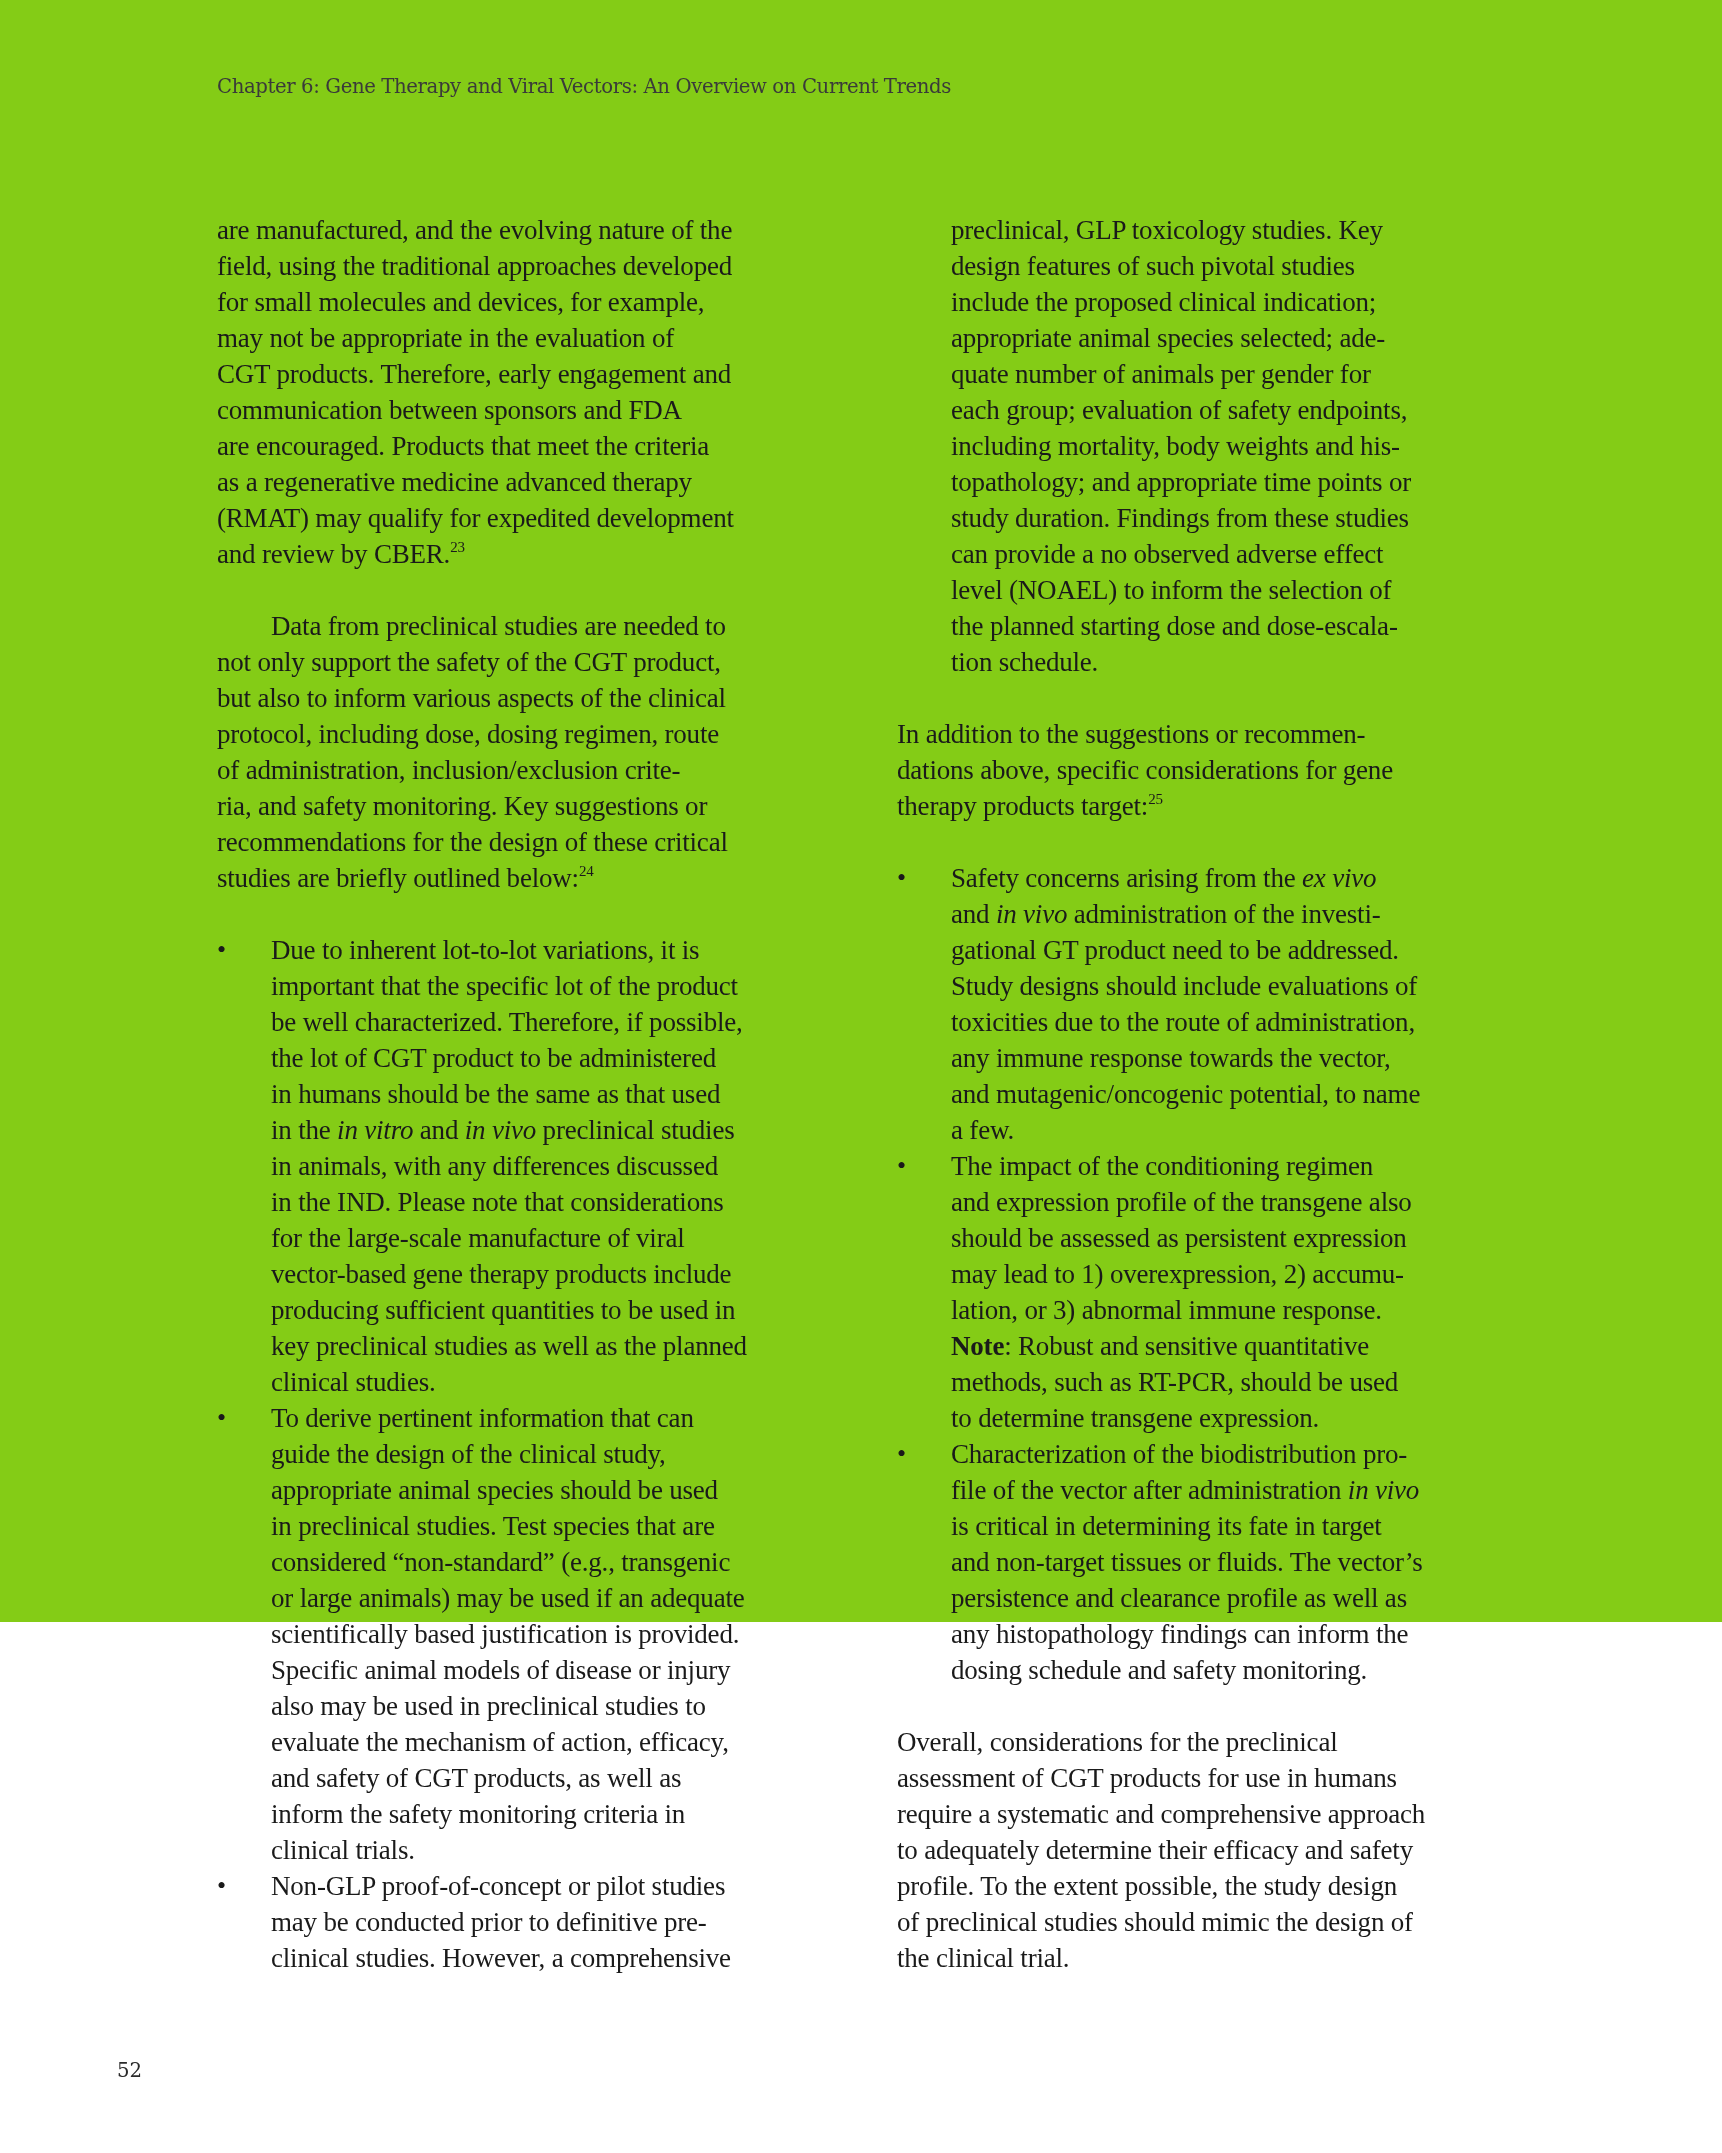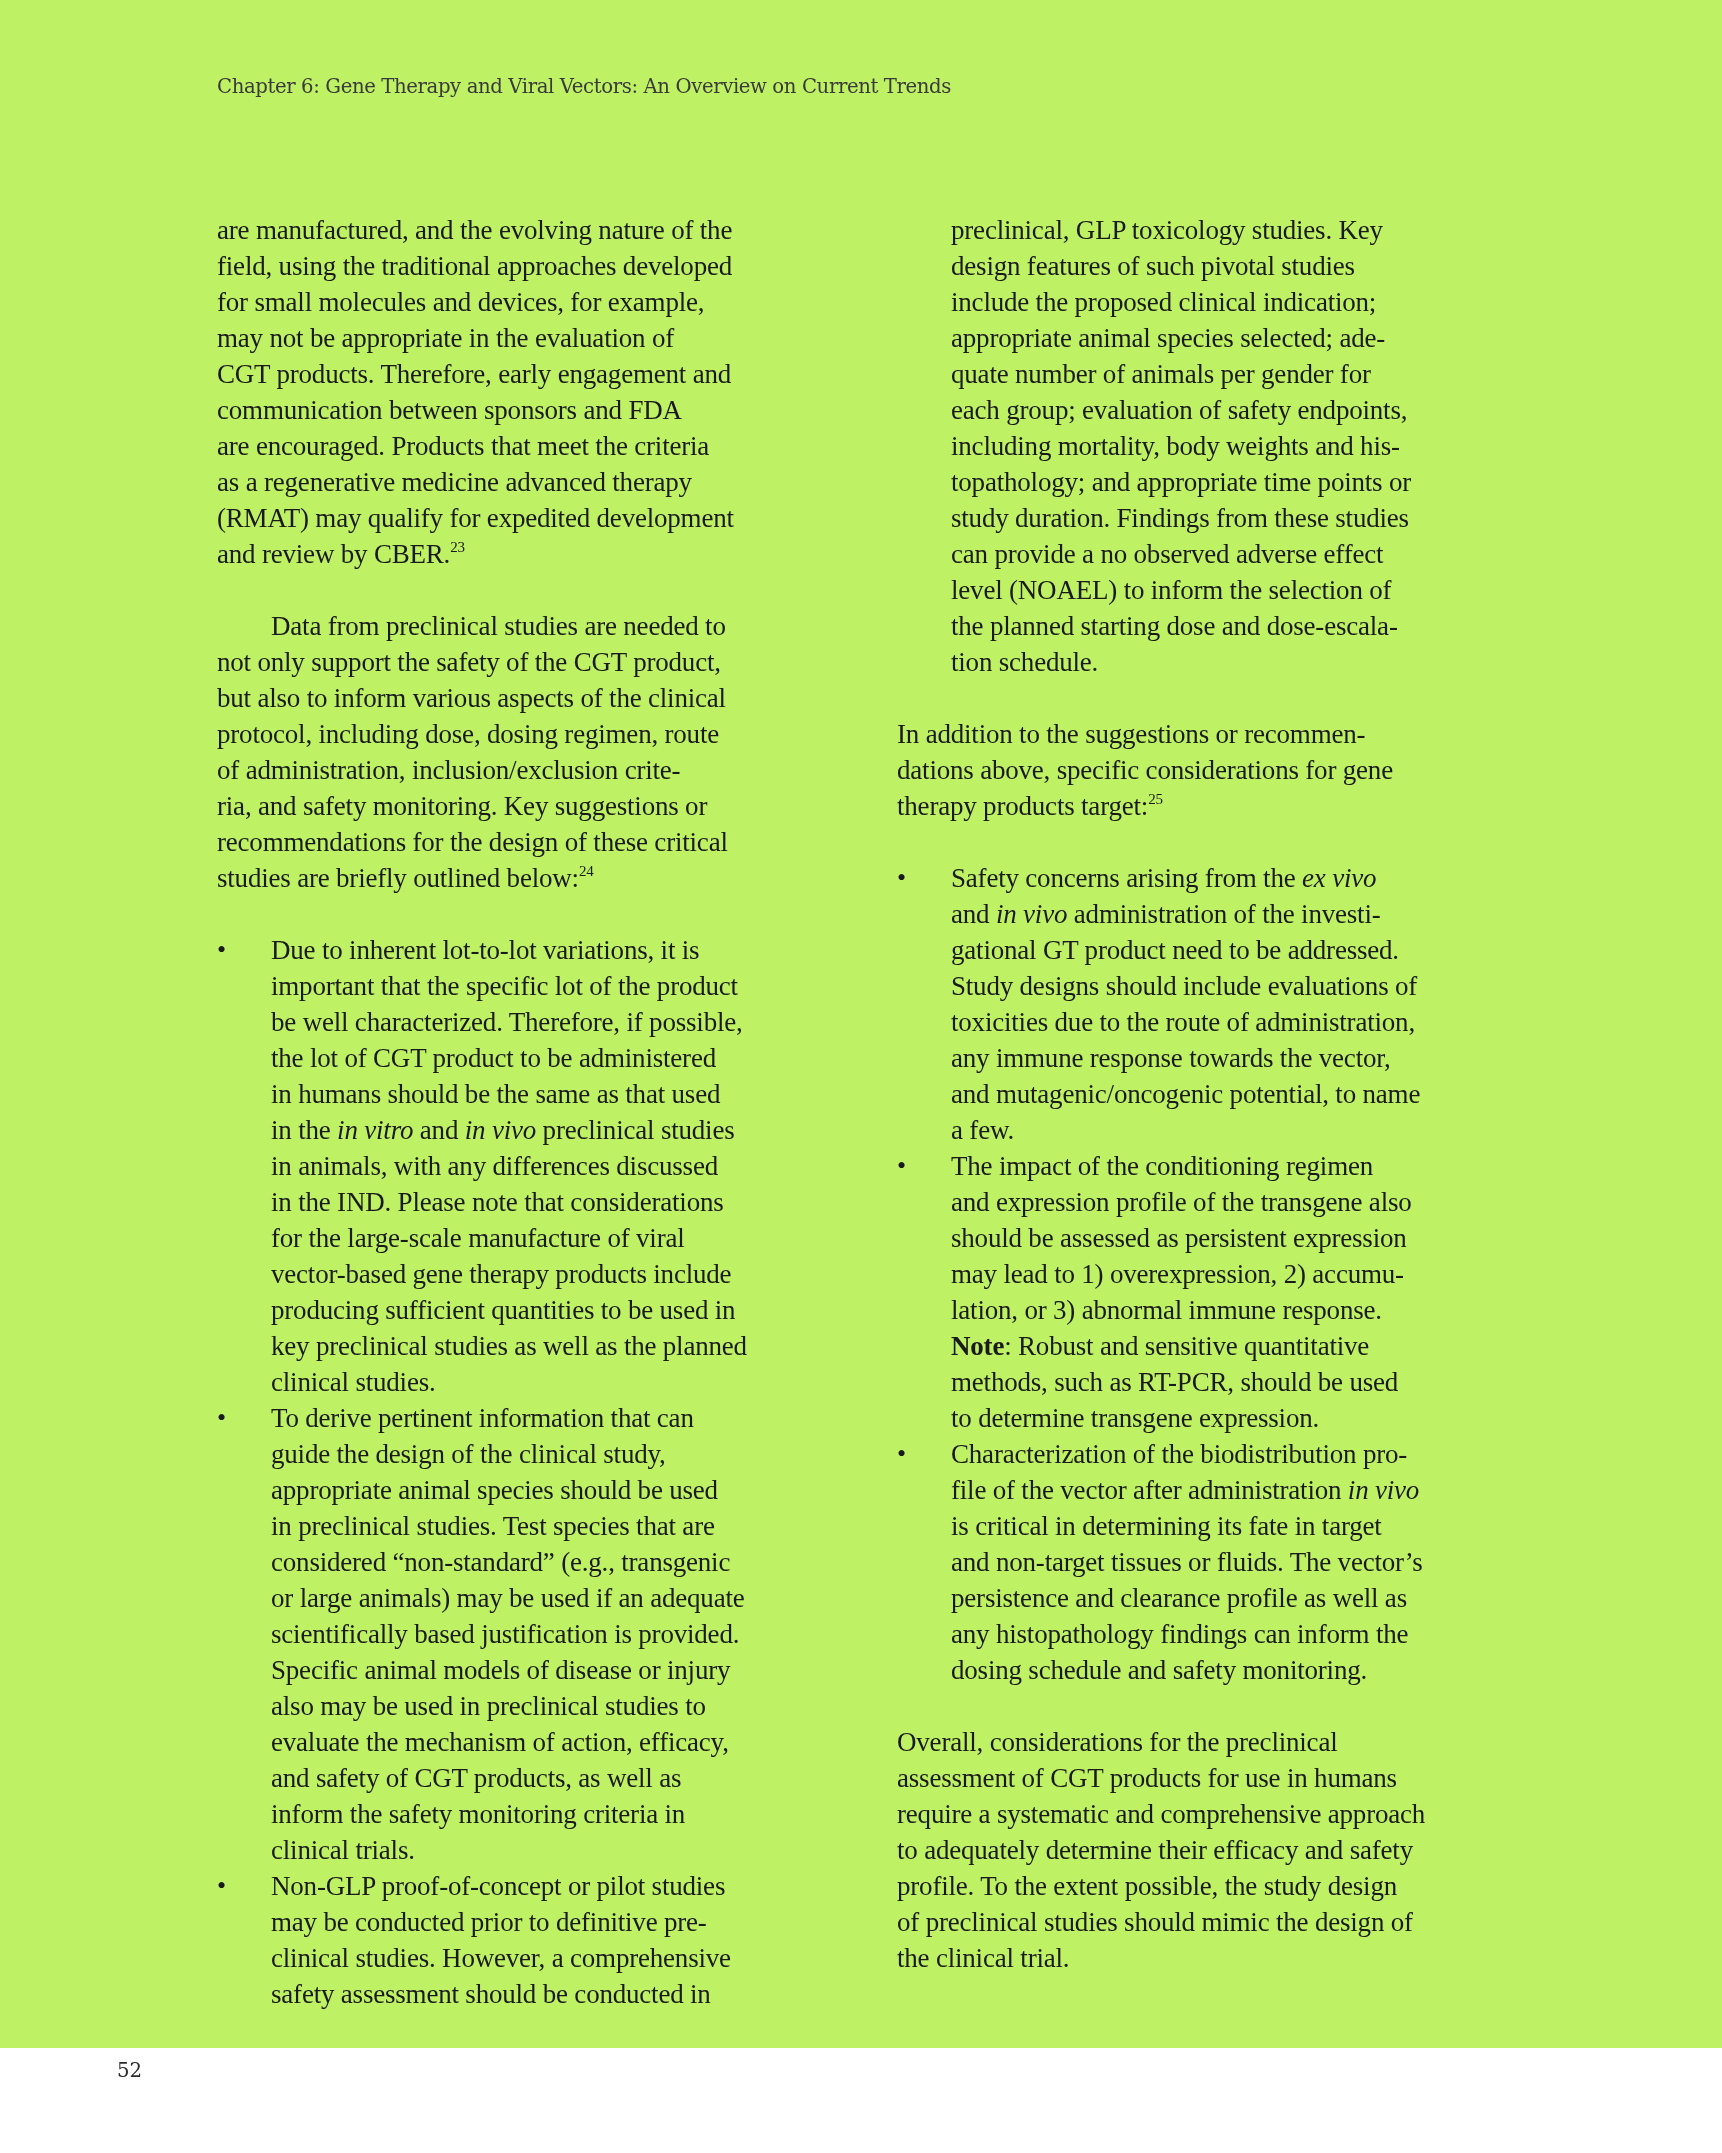--- a/index.html
+++ b/index.html
@@ -1,17 +1,17 @@
 <!DOCTYPE html>
 <html style="font-size:15px"><head>
 <meta charset="utf-8">
 <style>
   html, body { margin: 0; padding: 0; background: #ffffff; }
   body { width: 1722px; height: 2153px; position: relative; overflow: hidden; }
-  .page { position: absolute; left: 0; top: 0; width: 1722px; height: 2048px; background: #bef264; }
+  .page { position: absolute; left: 0; top: 0; width: 1722px; height: 1622px; background: #84cc16; }
 
   .running-head {
     position: absolute; left: 217px; top: 75px;
     font-family: "DejaVu Serif", serif;
     font-size: 19.7px; color: #3a3a3a; letter-spacing: -0.4px;
     white-space: nowrap;
   }
   .page-number {
     position: absolute; left: 95px; top: 2059px;
     font-family: "DejaVu Serif", serif;
@@ -103,21 +103,20 @@
       <span class="line bullet-text">evaluate the mechanism of action, efficacy,</span>
       <span class="line bullet-text">and safety of CGT products, as well as</span>
       <span class="line bullet-text">inform the safety monitoring criteria in</span>
       <span class="line bullet-text">clinical trials.</span>
     </div>
 
     <div class="bullet-item">
       <span class="line bullet-line bullet-text"><span class="bullet-dot">•</span><span>Non-GLP proof-of-concept or pilot studies</span></span>
       <span class="line bullet-text">may be conducted prior to definitive pre-</span>
       <span class="line bullet-text">clinical studies. However, a comprehensive</span>
-      <span class="line bullet-text">safety assessment should be conducted in</span>
     </div>
   </div>
 
   <div class="column col-right">
     <div>
       <span class="line bullet-text">preclinical, GLP toxicology studies. Key</span>
       <span class="line bullet-text">design features of such pivotal studies</span>
       <span class="line bullet-text">include the proposed clinical indication;</span>
       <span class="line bullet-text">appropriate animal species selected; ade-</span>
       <span class="line bullet-text">quate number of animals per gender for</span>

